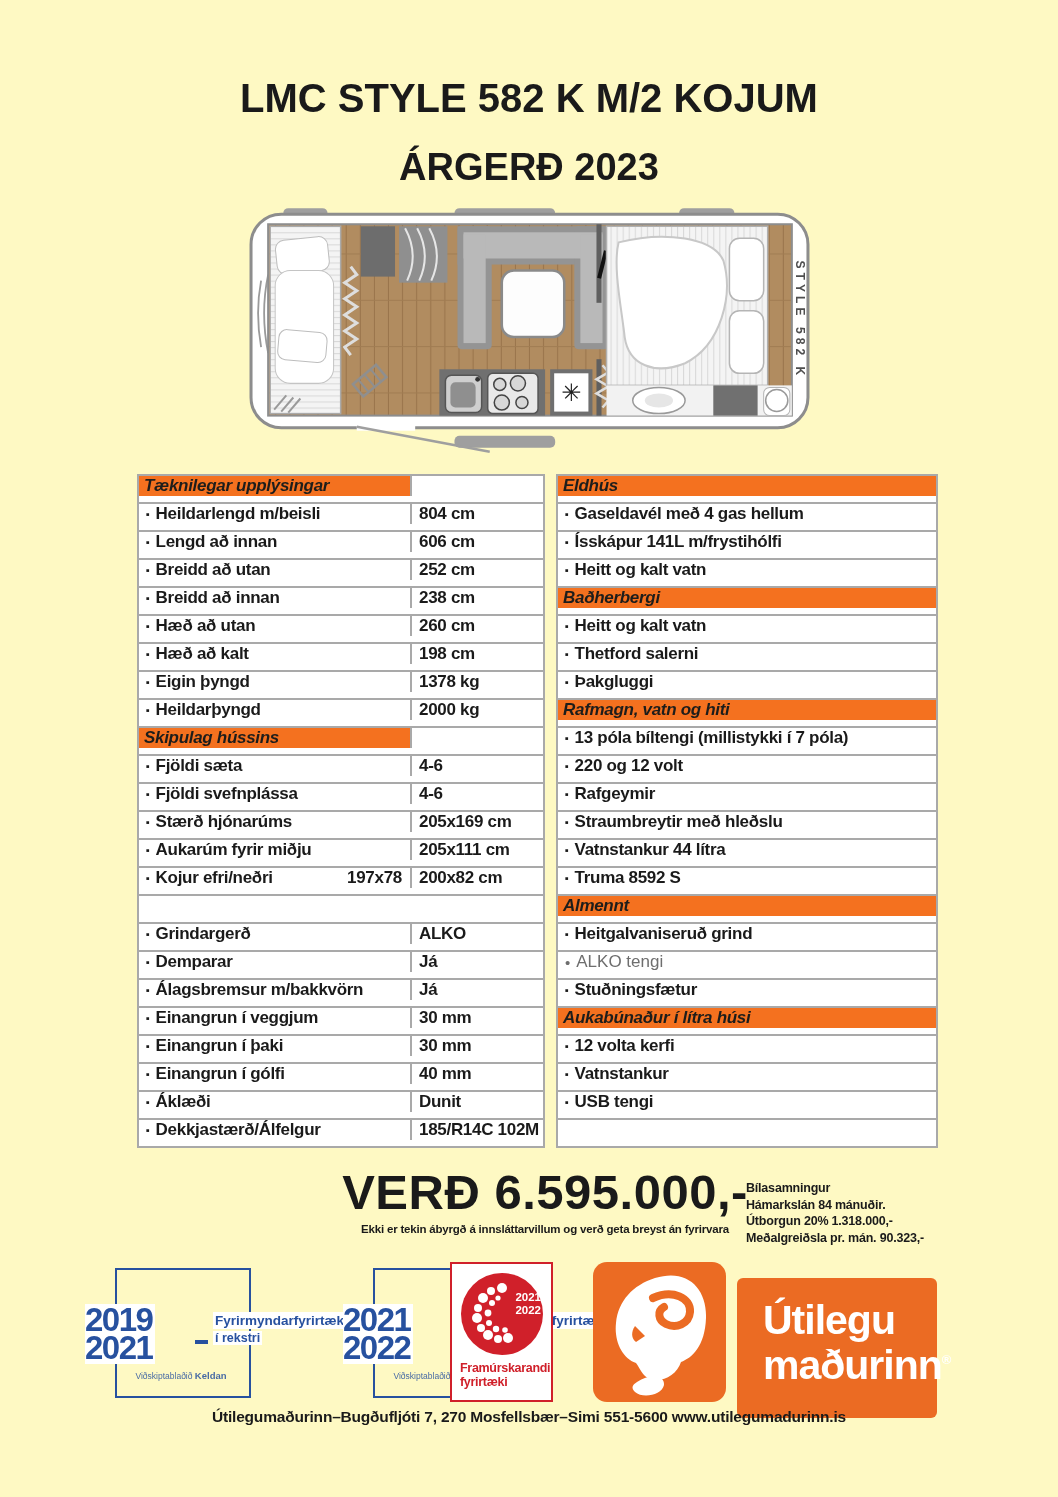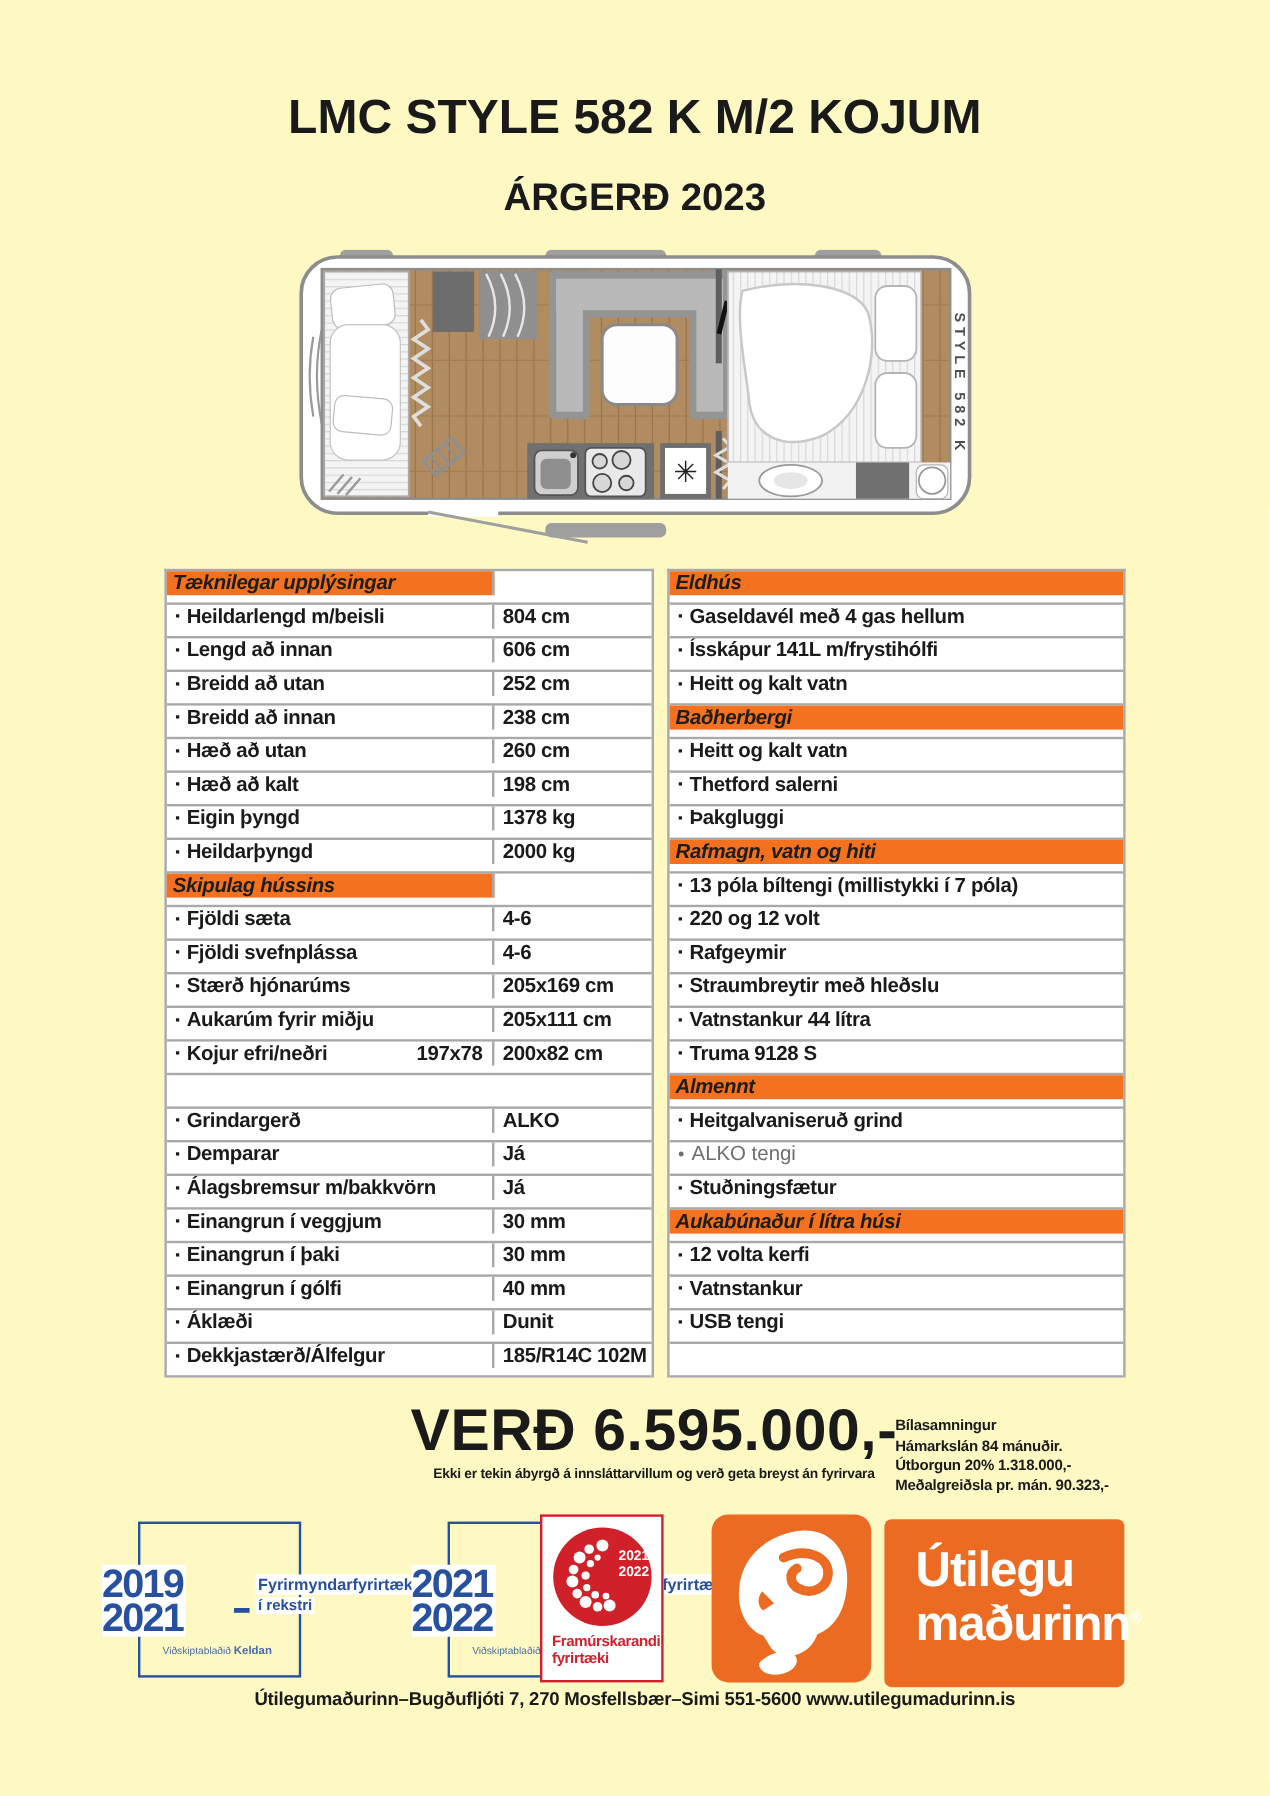--- a/index.html
+++ b/index.html
@@ -3,21 +3,21 @@
 <meta charset="utf-8">
 <style>
   html,body{margin:0;padding:0;background:#fff;}
   .page{position:relative;width:1058px;height:1497px;background:#fef9c3;overflow:hidden;
         font-family:Liberation Sans, sans-serif;color:#1a1a1a;}
 
   
   .title1{position:absolute;top:76px;left:0;width:100%;text-align:center;
           font-size:40px;font-weight:700;letter-spacing:0;}
   .title2{position:absolute;top:146px;left:0;width:100%;text-align:center;
-          font-size:32px;font-weight:700;}
+          font-size:38px;font-weight:700;}
 
   
   .floorplan{position:absolute;left:248px;top:208px;width:564px;height:246px;}
 
   
   .tables{position:absolute;left:137px;top:474px;display:flex;align-items:flex-start;}
   .table{border:2px solid #a9a9a9;border-bottom:none;background:#fff;}
   .table.left{width:404px;}
   .table.right{width:378px;margin-left:11px;}
   .trow{display:flex;align-items:flex-start;height:26px;border-bottom:2px solid #a9a9a9;}
@@ -63,21 +63,21 @@
               border:2px solid #d0202a;box-sizing:border-box;}
   .excellence .disc{position:absolute;left:9px;top:9px;width:82px;height:82px;border-radius:50%;
                     background:#d0202a;}
   .excellence .yrs{position:absolute;right:10px;top:27px;color:#fff;font-weight:700;
                    font-size:11.5px;line-height:12.5px;text-align:right;letter-spacing:0;}
   .excellence .exlabel{position:absolute;left:8px;top:98px;color:#d0202a;font-weight:700;
                        font-size:12.5px;line-height:13.5px;letter-spacing:-0.3px;}
 
   .mascot{position:absolute;left:508px;top:0;width:133px;height:140px;background:#eb6b23;
           border-radius:14px;}
-  .wordmark{position:absolute;left:652px;top:4px;width:200px;height:140px;background:#eb6b23;
+  .wordmark{position:absolute;left:652px;top:16px;width:200px;height:140px;background:#eb6b23;
             border-radius:6px;color:#fff;}
   .wordmark .wline{position:absolute;left:26px;font-weight:700;font-size:41px;
                    letter-spacing:-1px;line-height:40px;}
   .wordmark .w1{top:22px;}
   .wordmark .w2{top:62px;}
   .wordmark sup{font-size:13px;vertical-align:super;}
 
   
   .footer{position:absolute;top:1408px;left:0;width:100%;text-align:center;
           font-size:15.5px;font-weight:700;letter-spacing:-0.2px;}
@@ -448,21 +448,21 @@
         </div>
         <div class="trow">
           <div class="cell full">
             <span class="bullet">▪</span>
             <span class="txt">Vatnstankur 44 lítra</span>
           </div>
         </div>
         <div class="trow">
           <div class="cell full">
             <span class="bullet">▪</span>
-            <span class="txt">Truma 9128 S</span>
+            <span class="txt">Truma 8592 S</span>
           </div>
         </div>
         <div class="trow header">
           <div class="cell full hdr">Almennt</div>
         </div>
         <div class="trow">
           <div class="cell full">
             <span class="bullet">▪</span>
             <span class="txt">Heitgalvaniseruð grind</span>
           </div>

